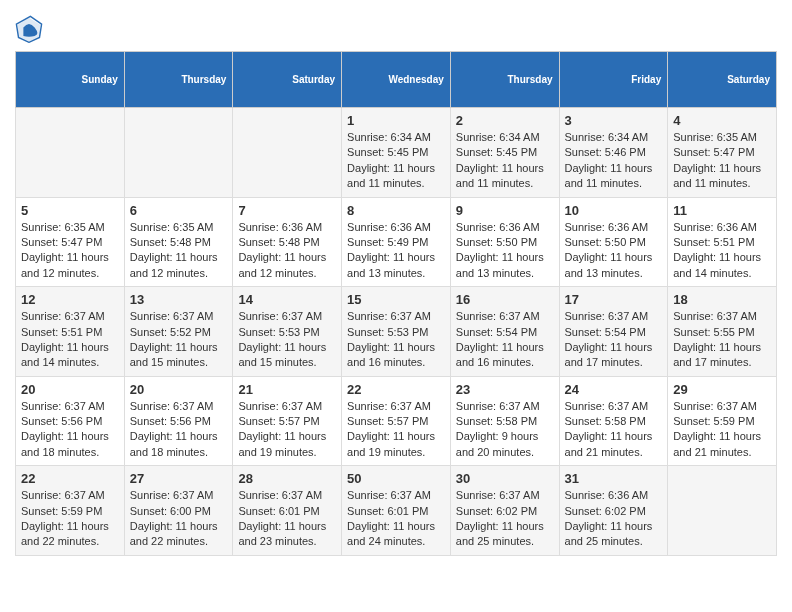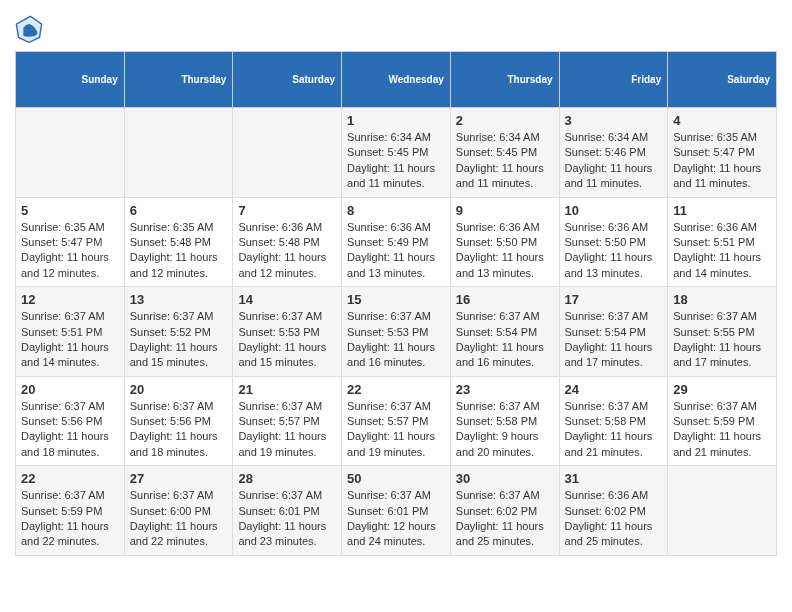--- a/index.html
+++ b/index.html
@@ -351,21 +351,21 @@
             <div>Sunrise: 6:37 AM</div>
             <div>Sunset: 6:01 PM</div>
             <div>Daylight: 11 hours and 23 minutes.</div>
           </div>
         </td>
         <td>
           <div class="day-number">50</div>
           <div class="day-info">
             <div>Sunrise: 6:37 AM</div>
             <div>Sunset: 6:01 PM</div>
-            <div>Daylight: 12 hours and 24 minutes.</div>
+            <div>Daylight: 11 hours and 24 minutes.</div>
           </div>
         </td>
         <td>
           <div class="day-number">30</div>
           <div class="day-info">
             <div>Sunrise: 6:37 AM</div>
             <div>Sunset: 6:02 PM</div>
             <div>Daylight: 11 hours and 25 minutes.</div>
           </div>
         </td>

